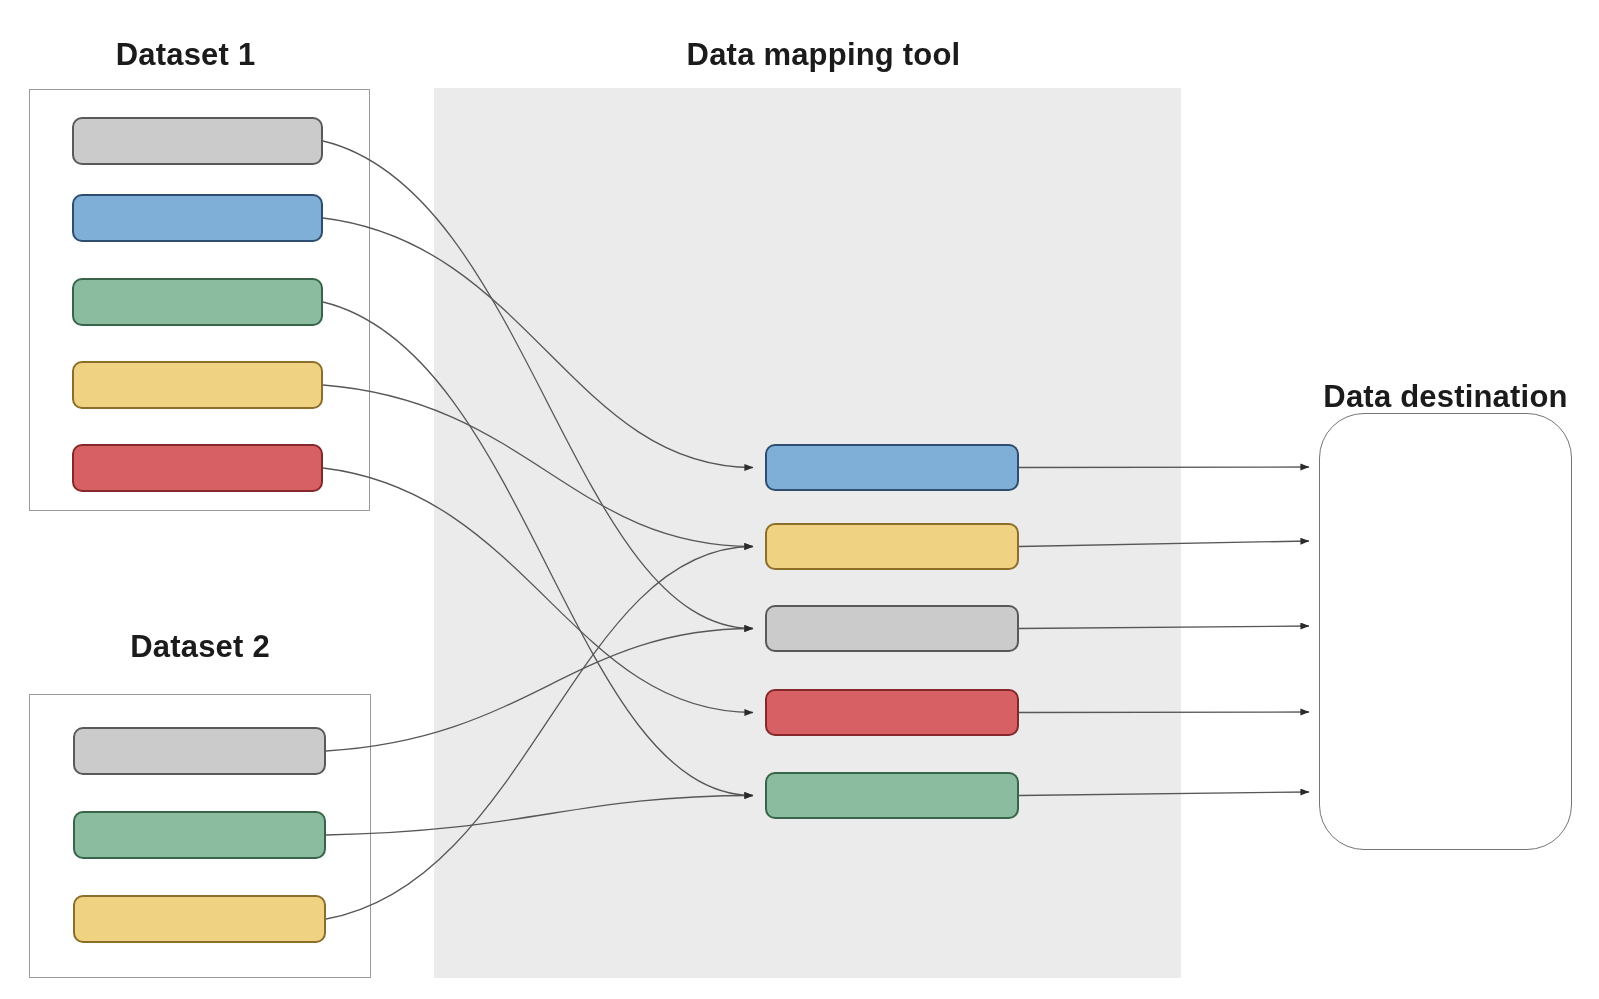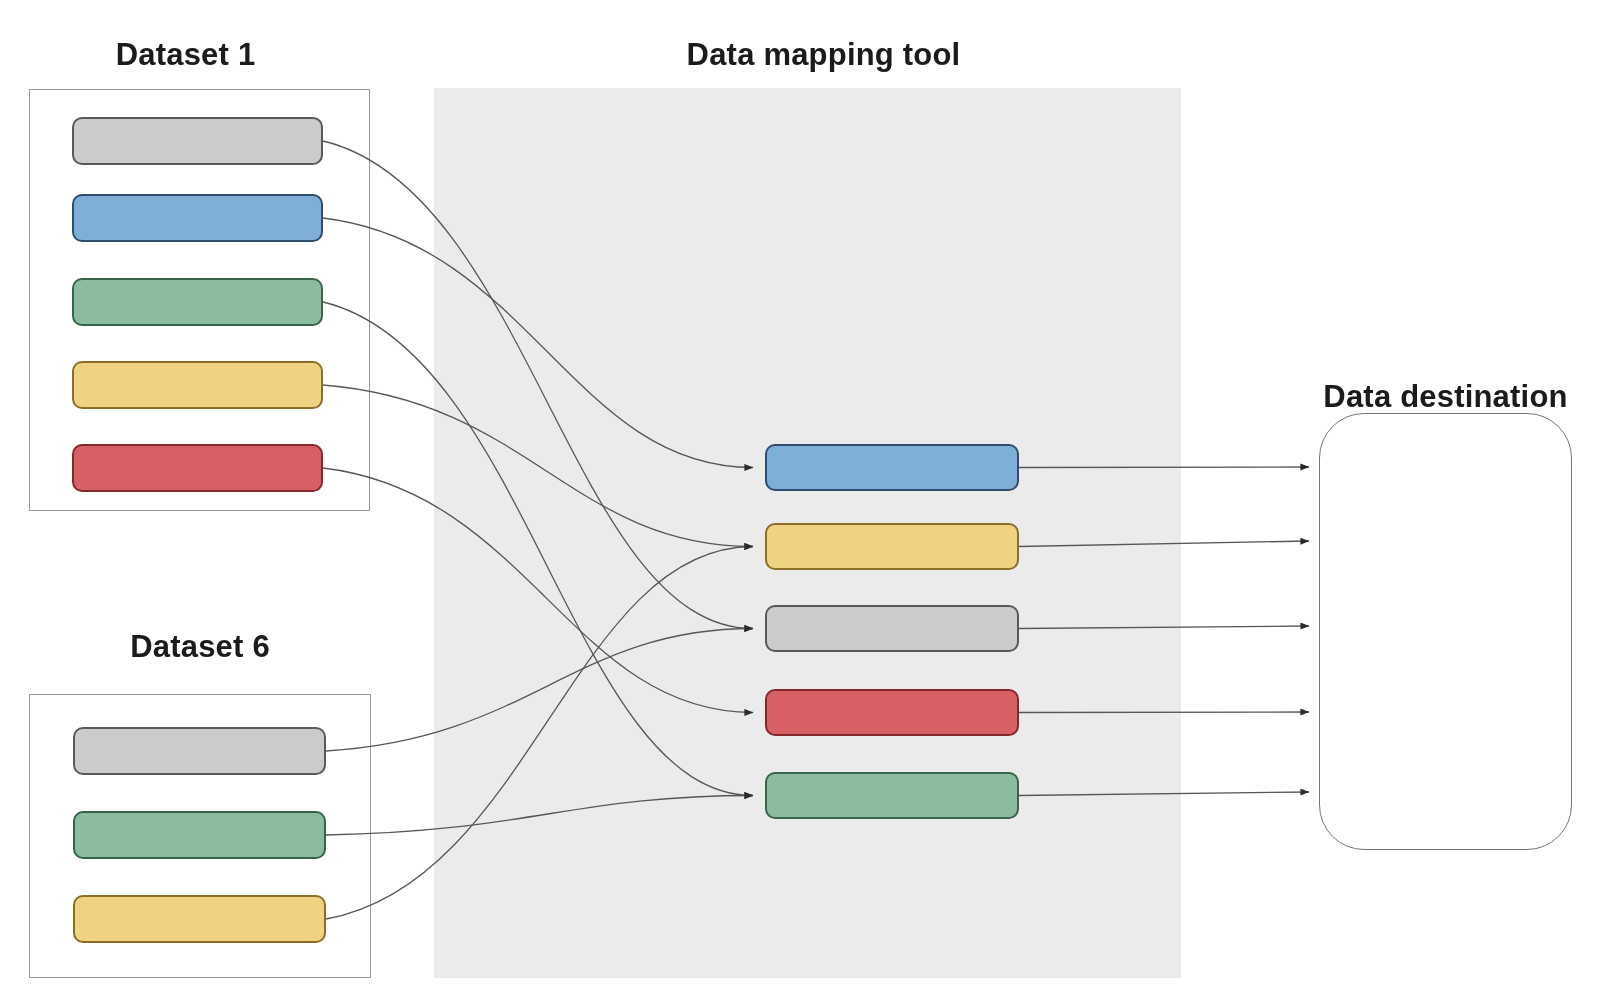--- a/index.html
+++ b/index.html
@@ -31,21 +31,21 @@
 </style>
 </head>
 <body>
 
 <div id="canvas">
 
   <div class="title" id="t-d1" style="left:15px;top:37px;width:341px;">Dataset 1</div>
 
   <div class="title" id="t-map" style="left:450px;top:37px;width:747px;">Data mapping tool</div>
 
-  <div class="title" id="t-d2" style="left:29px;top:629px;width:342px;">Dataset 6</div>
+  <div class="title" id="t-d2" style="left:29px;top:629px;width:342px;">Dataset 2</div>
 
   <div class="title" id="t-dest" style="left:1319px;top:335px;width:253px;margin-top:44px;">Data destination</div>
 
   <div class="graypanel" id="p-map" style="left:434px;top:88px;width:747px;height:890px;"></div>
 
   <div class="panel" id="p-d1" style="left:29px;top:89px;width:341px;height:422px;"></div>
 
   <div class="panel" id="p-d2" style="left:29px;top:694px;width:342px;height:284px;"></div>
 
   <div class="dest" id="p-dest" style="left:1319px;top:413px;width:253px;height:437px;"></div>

